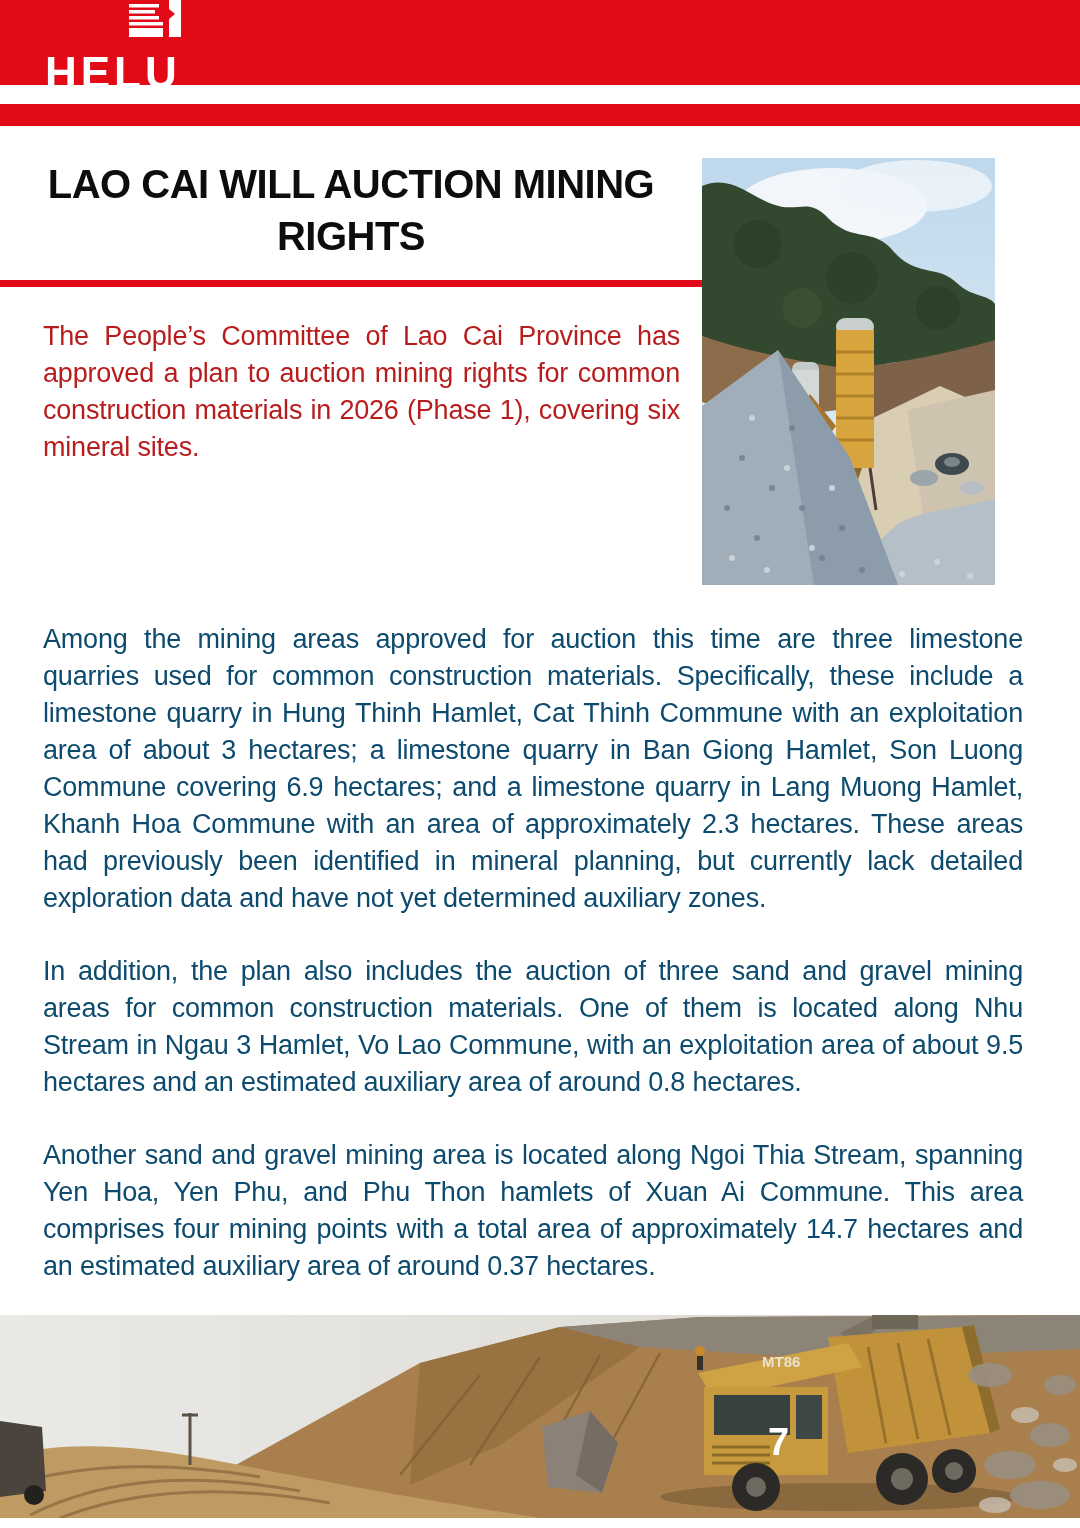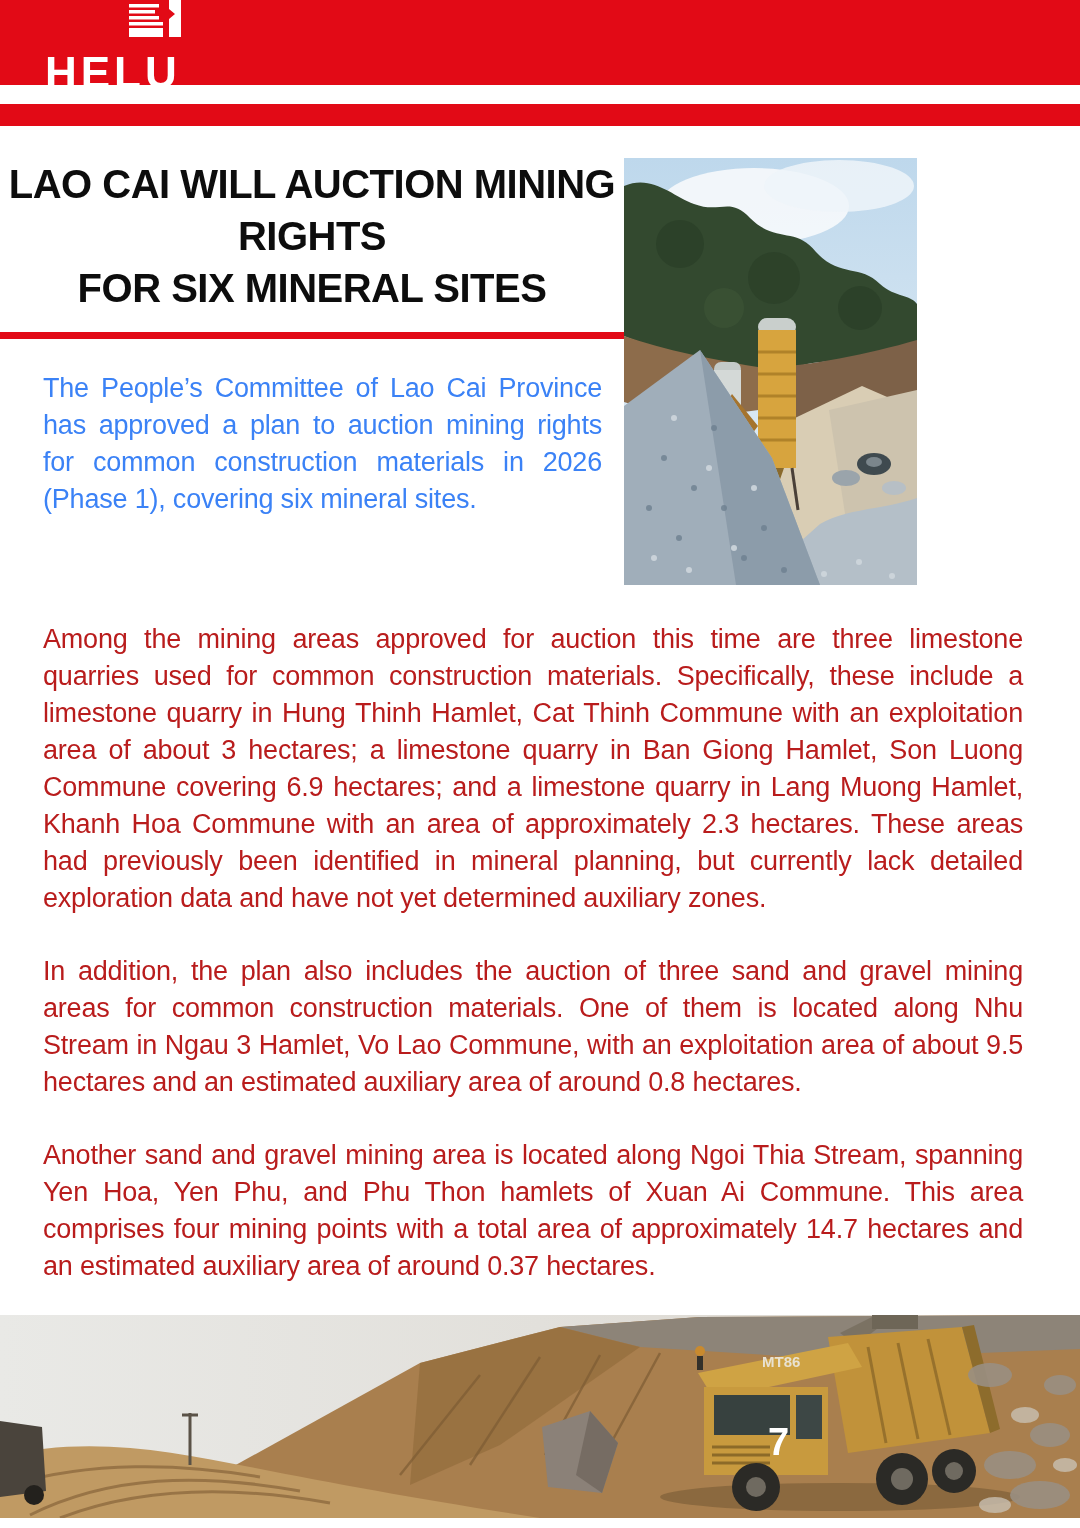--- a/index.html
+++ b/index.html
@@ -22,47 +22,47 @@
   .logo-icon { width: 52px; height: 46px; display: block; }
   .logo-text {
     color: #ffffff; font-size: 44px; font-weight: 800;
     letter-spacing: 4px; line-height: 1;
   }
   .white-gap-band { height: 19px; background: #ffffff; }
   .red-stripe { height: 22px; background: #e20a16; }
 
   
   .top-section { display: flex; margin-top: 32px; }
-  .top-left { width: 624px; }
+  .top-left { width: 702px; }
   .article-title {
     text-align: center;
     font-size: 40px; font-weight: 800; color: #0d0d0d;
     line-height: 1.3; letter-spacing: -0.5px;
     padding: 0 6px;
   }
   .title-rule {
     height: 7px; background: #e20a16;
     margin-top: 18px; width: 100%;
   }
   .intro-par {
     font-size: 27px; line-height: 37px;
-    text-align: justify; color: #3b82f6;
+    text-align: justify; color: #b91c1c;
     padding: 0 22px 0 43px;
     margin-top: 31px;
     letter-spacing: -0.2px;
   }
   .photo-right {
     width: 293px; height: 427px; overflow: hidden; flex: none;
   }
   .photo-right svg { width: 100%; height: 100%; display: block; }
 
   
   .body-par {
     font-size: 27px; line-height: 37px;
-    text-align: justify; color: #b91c1c;
+    text-align: justify; color: #0c4a6e;
     padding: 0 57px 0 43px;
     margin-top: 36px;
     letter-spacing: -0.2px;
   }
 
   
   .photo-bottom { width: 1080px; height: 203px; margin-top: 30px; overflow: hidden; }
   .photo-bottom svg { width: 100%; height: 100%; display: block; }
 </style>
 </head>
@@ -82,21 +82,20 @@
     <span class="logo-text">HELU</span>
   </div>
 </div>
 <div class="white-gap-band"></div>
 <div class="red-stripe"></div>
 
 <div class="top-section">
   <div class="top-left">
     <h1 class="article-title">
       <span>LAO CAI WILL AUCTION MINING RIGHTS</span><br>
-      <span>FOR SIX MINERAL SITES</span>
     </h1>
     <div class="title-rule"></div>
     <p class="intro-par">The People’s Committee of Lao Cai Province has approved a plan to auction mining rights for common construction materials in 2026 (Phase 1), covering six mineral sites.</p>
   </div>
 
   <figure class="photo-right">
     <svg viewBox="0 0 293 427" preserveAspectRatio="none" aria-hidden="true">
       <defs>
         <linearGradient id="sky1" x1="0" y1="0" x2="0" y2="1">
           <stop offset="0" stop-color="#bed8ec"></stop>

